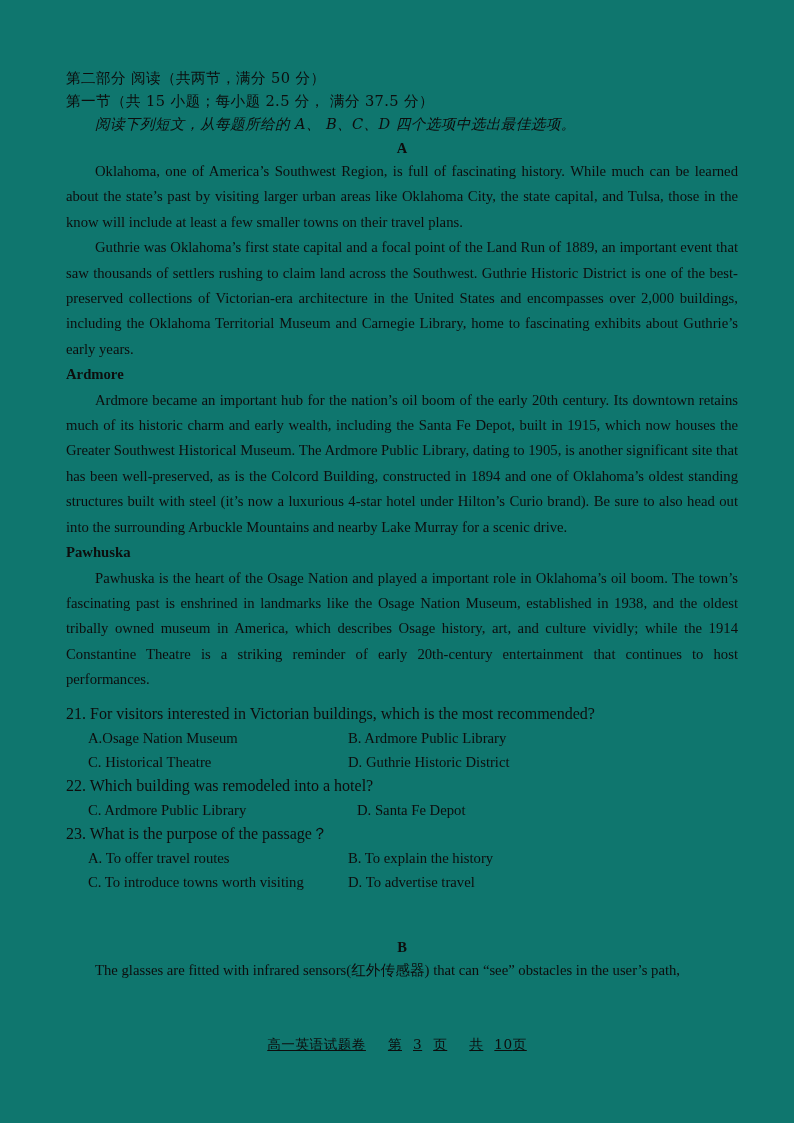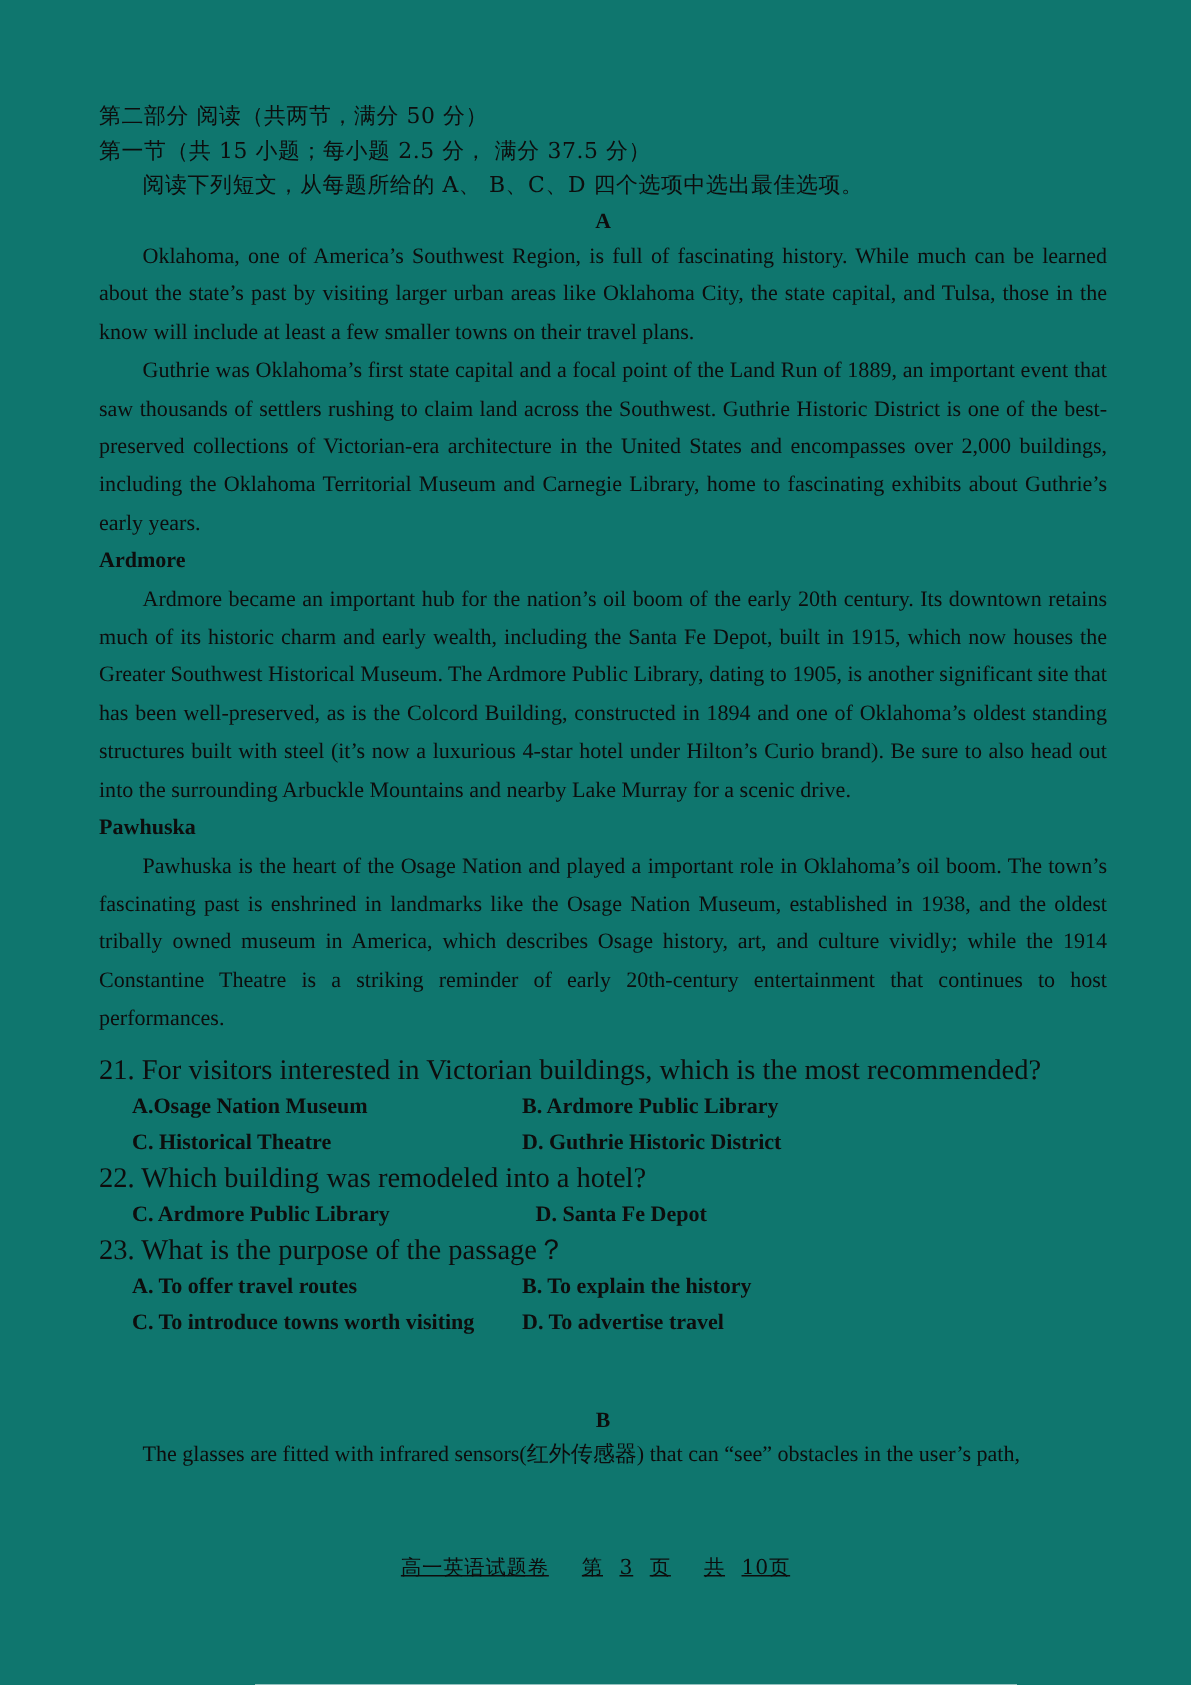--- a/index.html
+++ b/index.html
@@ -31,20 +31,21 @@
   
   .cn-line {
     font-family: "DejaVu Serif", "Liberation Serif", serif;
     font-size: 14.6px;
     line-height: 23px;
     letter-spacing: 0.4px;
     white-space: nowrap;
   }
   .cn-indent {
     text-indent: 29px;
+    font-style: italic;
   }
 
   
   .section-letter {
     text-align: center;
     font-weight: bold;
     font-size: 14.5px;
     line-height: 22px;
     margin-top: 2px;
   }
@@ -67,29 +68,28 @@
     line-height: 25.4px;
     font-weight: bold;
     margin: 0;
   }
 
   
   .question {
     margin-top: 0;
   }
   .q-stem {
-    font-size: 19px;
+    font-size: 16px;
     line-height: 24px;
     margin: 0;
   }
   .q-options {
     display: flex;
     font-size: 14.7px;
     line-height: 24px;
-    font-weight: bold;
   }
   .opt {
     white-space: nowrap;
   }
   .opt-a, .opt-c {
     width: 282px;
     padding-left: 22px;
     box-sizing: border-box;
   }
   .opt-b, .opt-d {

